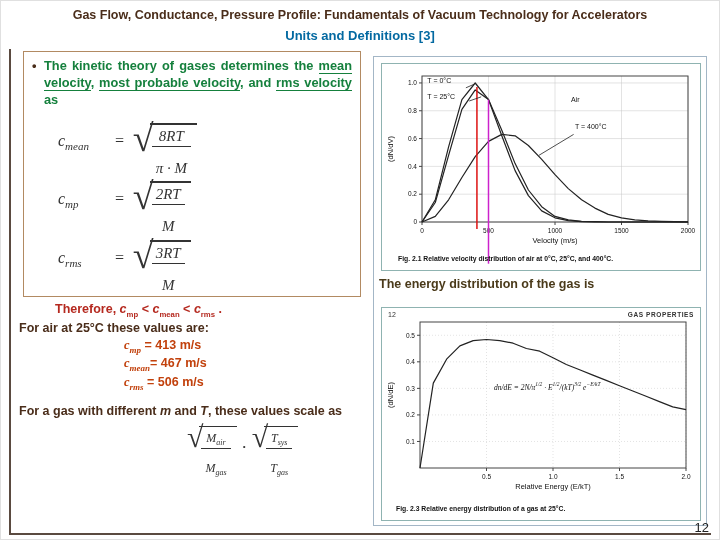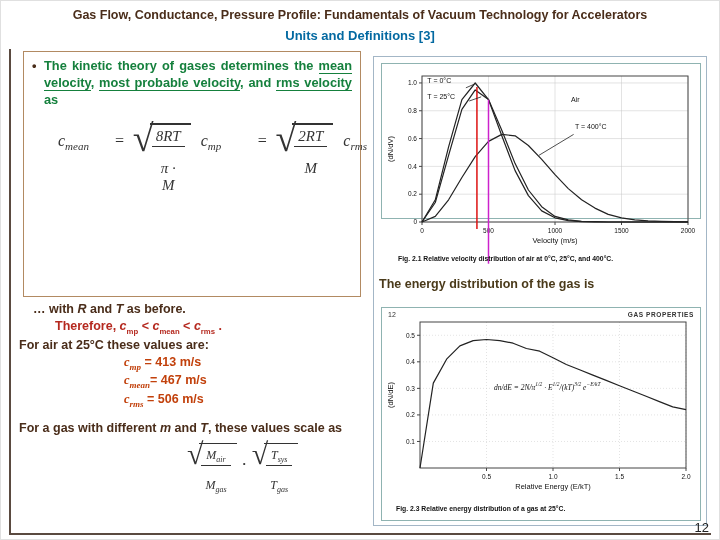--- a/index.html
+++ b/index.html
@@ -13,21 +13,21 @@
   .edge-bottom{position:absolute;left:8px;top:532px;width:702px;height:2px;background:#5a4a40;}
 
   .left-box{position:absolute;left:22px;top:50px;width:338px;height:246px;border:1px solid #b28a62;padding:6px 8px 4px 8px;}
   .bullet-row{display:flex;}
   .bullet-marker{width:12px;font-size:12.8px;font-weight:700;color:#4a2d1a;}
   .bullet-text{flex:1;font-size:12.8px;font-weight:700;color:#15803d;text-align:justify;line-height:1.32;}
   .u{border-bottom:1.6px solid currentColor;}
   sub{font-size:0.62em;}
   sup{font-size:0.62em;}
 
-  .formulas{margin-top:10px;padding-left:26px;display:flex;flex-direction:row;gap:10px;}
+  .formulas{margin-top:10px;padding-left:26px;display:flex;flex-direction:column;gap:0;}
   .formula-row{font-family:"Liberation Serif",serif;font-style:italic;font-size:16px;color:#333;display:flex;align-items:flex-start;gap:8px;}
   .fsym{min-width:48px;padding-top:13px;}
   .fsym sub{font-size:11px;}
   .feq{padding-top:13px;}
   .radical{display:inline-flex;align-items:flex-start;}
   .rad-sign{font-size:38px;line-height:1;font-style:normal;}
   .rad-body{border-top:2px solid #333;margin-left:-4px;margin-top:4px;padding:2px 6px 0 2px;}
   .frac{display:inline-flex;flex-direction:column;align-items:center;line-height:1.15;font-size:15px;}
   .frac .num{padding:0 4px 1px;}
   .frac .den{border-top:1.5px solid #333;padding:13px 4px 0;width:100%;text-align:center;}
@@ -43,21 +43,21 @@
   .scale-text{margin-top:10px;}
   .scale-formula{margin-left:168px;margin-top:2px;font-family:"Liberation Serif",serif;font-style:italic;font-size:13px;color:#333;display:flex;align-items:flex-start;gap:6px;font-weight:400;}
   .scale-formula .rad-sign{font-size:30px;}
   .scale-formula .rad-body{margin-top:4px;border-top-width:1.6px;}
   .scale-formula .frac{font-size:12px;}
   .scale-formula sub{font-size:8px;}
   .scale-formula .dot{padding-top:16px;font-weight:700;}
 
   .right-box{position:absolute;left:372px;top:55px;width:334px;height:470px;border:1px solid #a3b6c6;}
   .chart-box{position:absolute;background:#fff;border:1px solid #8fb3b1;}
-  #chart1-box{left:380px;top:62px;width:320px;height:156px;}
+  #chart1-box{left:380px;top:62px;width:320px;height:208px;}
   #chart2-box{left:380px;top:306px;width:320px;height:214px;}
   .mid-text{position:absolute;left:378px;top:276px;width:330px;font-size:12.5px;font-weight:700;color:#4a3a1a;}
   .corner-l{position:absolute;top:3px;left:6px;font-size:7px;color:#333;}
   .corner-r{position:absolute;top:3px;right:6px;font-size:6.5px;letter-spacing:0.6px;color:#333;font-weight:700;}
   .formula-overlay{position:absolute;left:110px;top:72px;font-size:7.5px;font-family:"Liberation Serif",serif;font-style:italic;color:#111;background:rgba(255,255,255,0.7);padding:1px 2px;}
   .formula-overlay sup{font-size:5.5px;}
 
   .page-num{position:absolute;right:10px;bottom:4px;font-size:13px;color:#222;}
   svg text{font-family:"Liberation Sans",sans-serif;}
 </style>
@@ -106,21 +106,20 @@
           <span class="rad-body"><span class="frac">
             <span class="num">3RT</span>
             <span class="den">M</span>
           </span></span>
         </span>
       </div>
     </div>
   </div>
 
   <div class="notes">
-    <div class="indent1"><span>… with </span><span style="font-style: italic;">R</span><span> and </span><span style="font-style: italic;">T</span><span> as before.</span></div>
     <div class="indent2 red"><span>Therefore, </span><span style="font-style: italic;">c</span><sub>mp</sub><span> &lt; </span><span style="font-style: italic;">c</span><sub>mean</sub><span> &lt; </span><span style="font-style: italic;">c</span><sub>rms</sub><span> .</span></div>
     <div>For air at 25°C these values are:</div>
     <div class="values">
       <div class="value-line"><span class="vsym"><span>c</span><sub>mp</sub></span><span> = 413 m/s</span></div>
       <div class="value-line"><span class="vsym"><span>c</span><sub>mean</sub></span><span>= 467 m/s</span></div>
       <div class="value-line"><span class="vsym"><span>c</span><sub>rms</sub></span><span> = 506 m/s</span></div>
     </div>
     <div class="scale-text"><span>For a gas with different </span><span style="font-style: italic;">m</span><span> and </span><span style="font-style: italic;">T</span><span>, these values scale as</span></div>
     <div class="scale-formula">
       <span class="radical">

